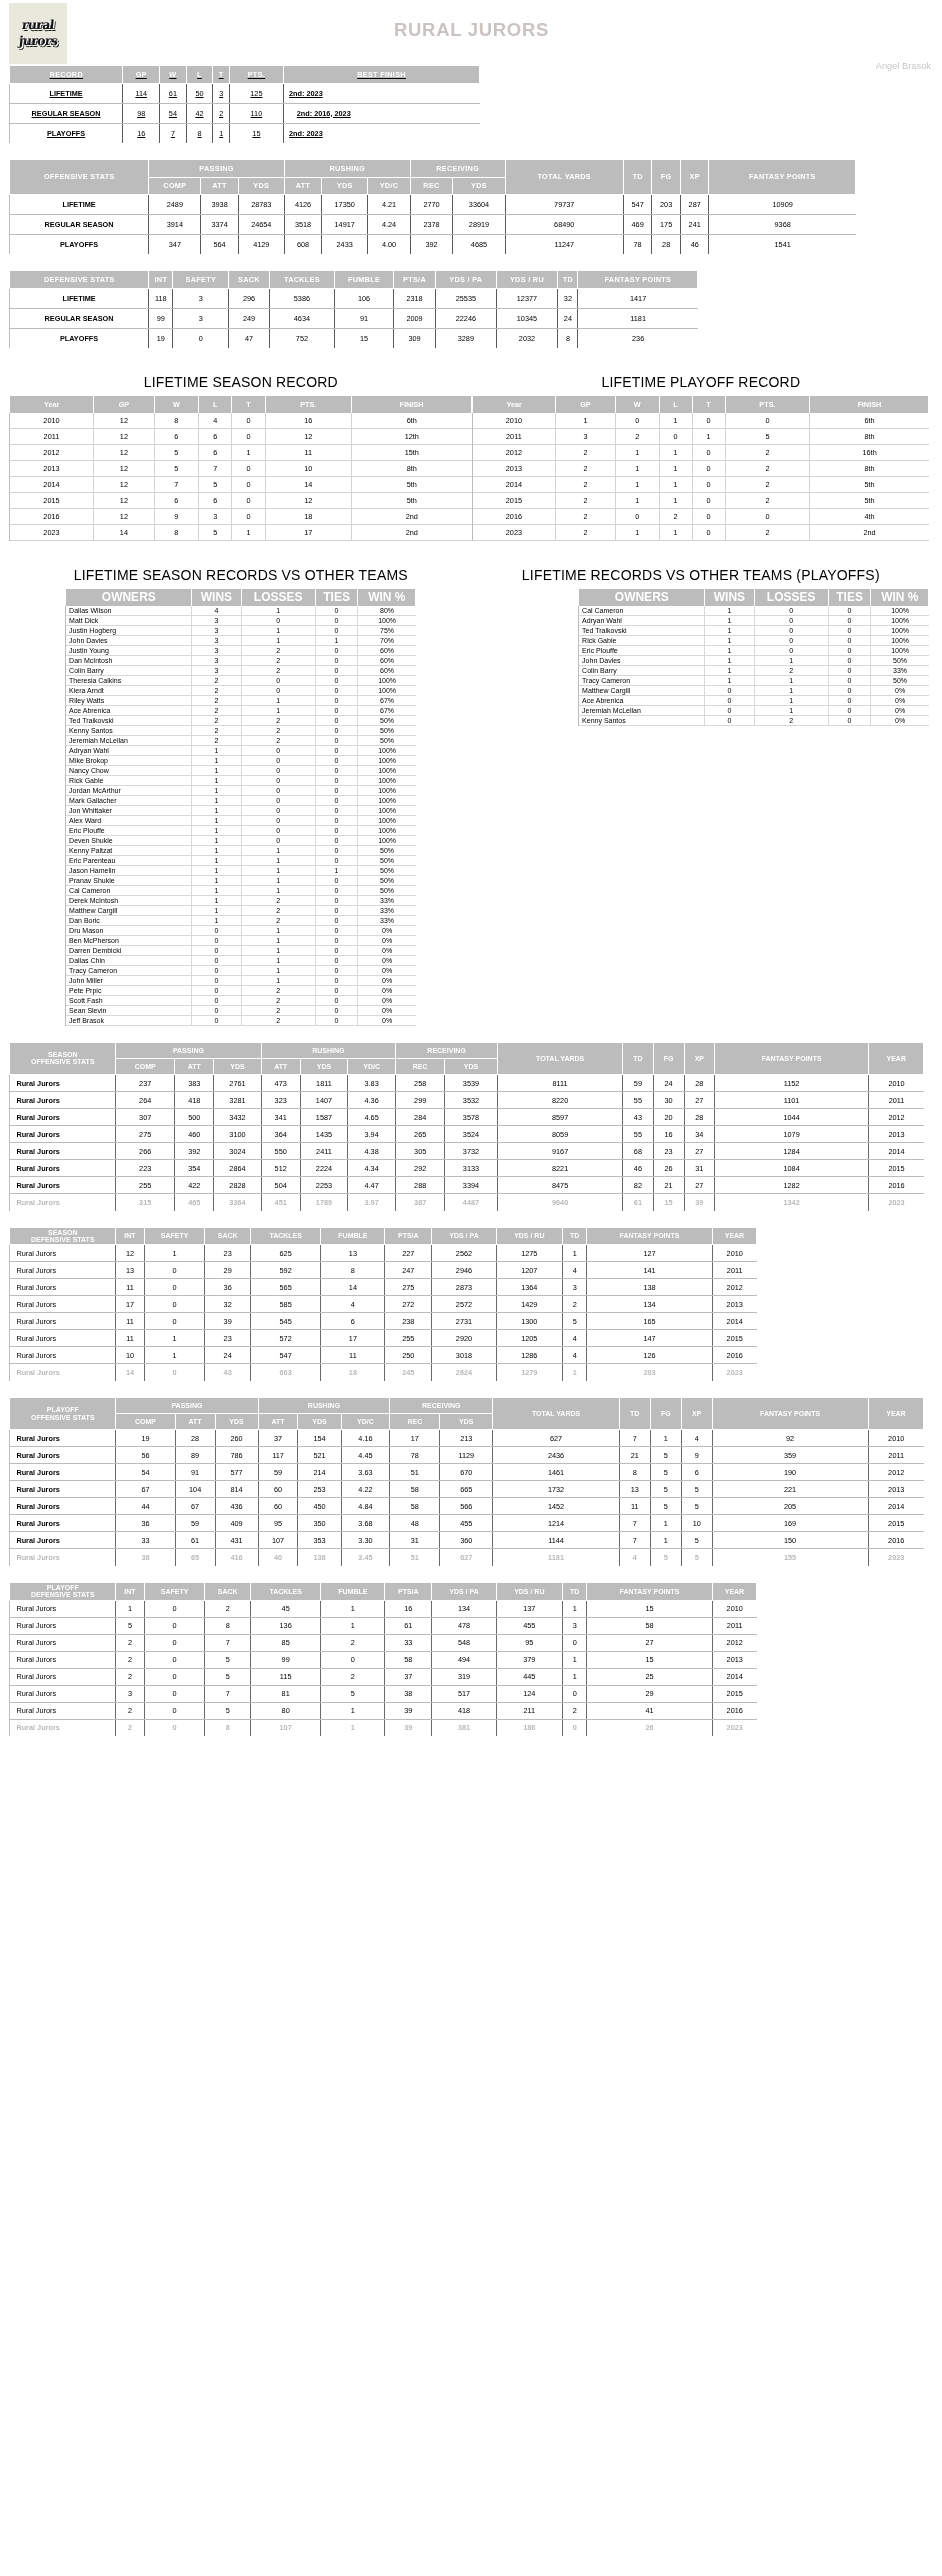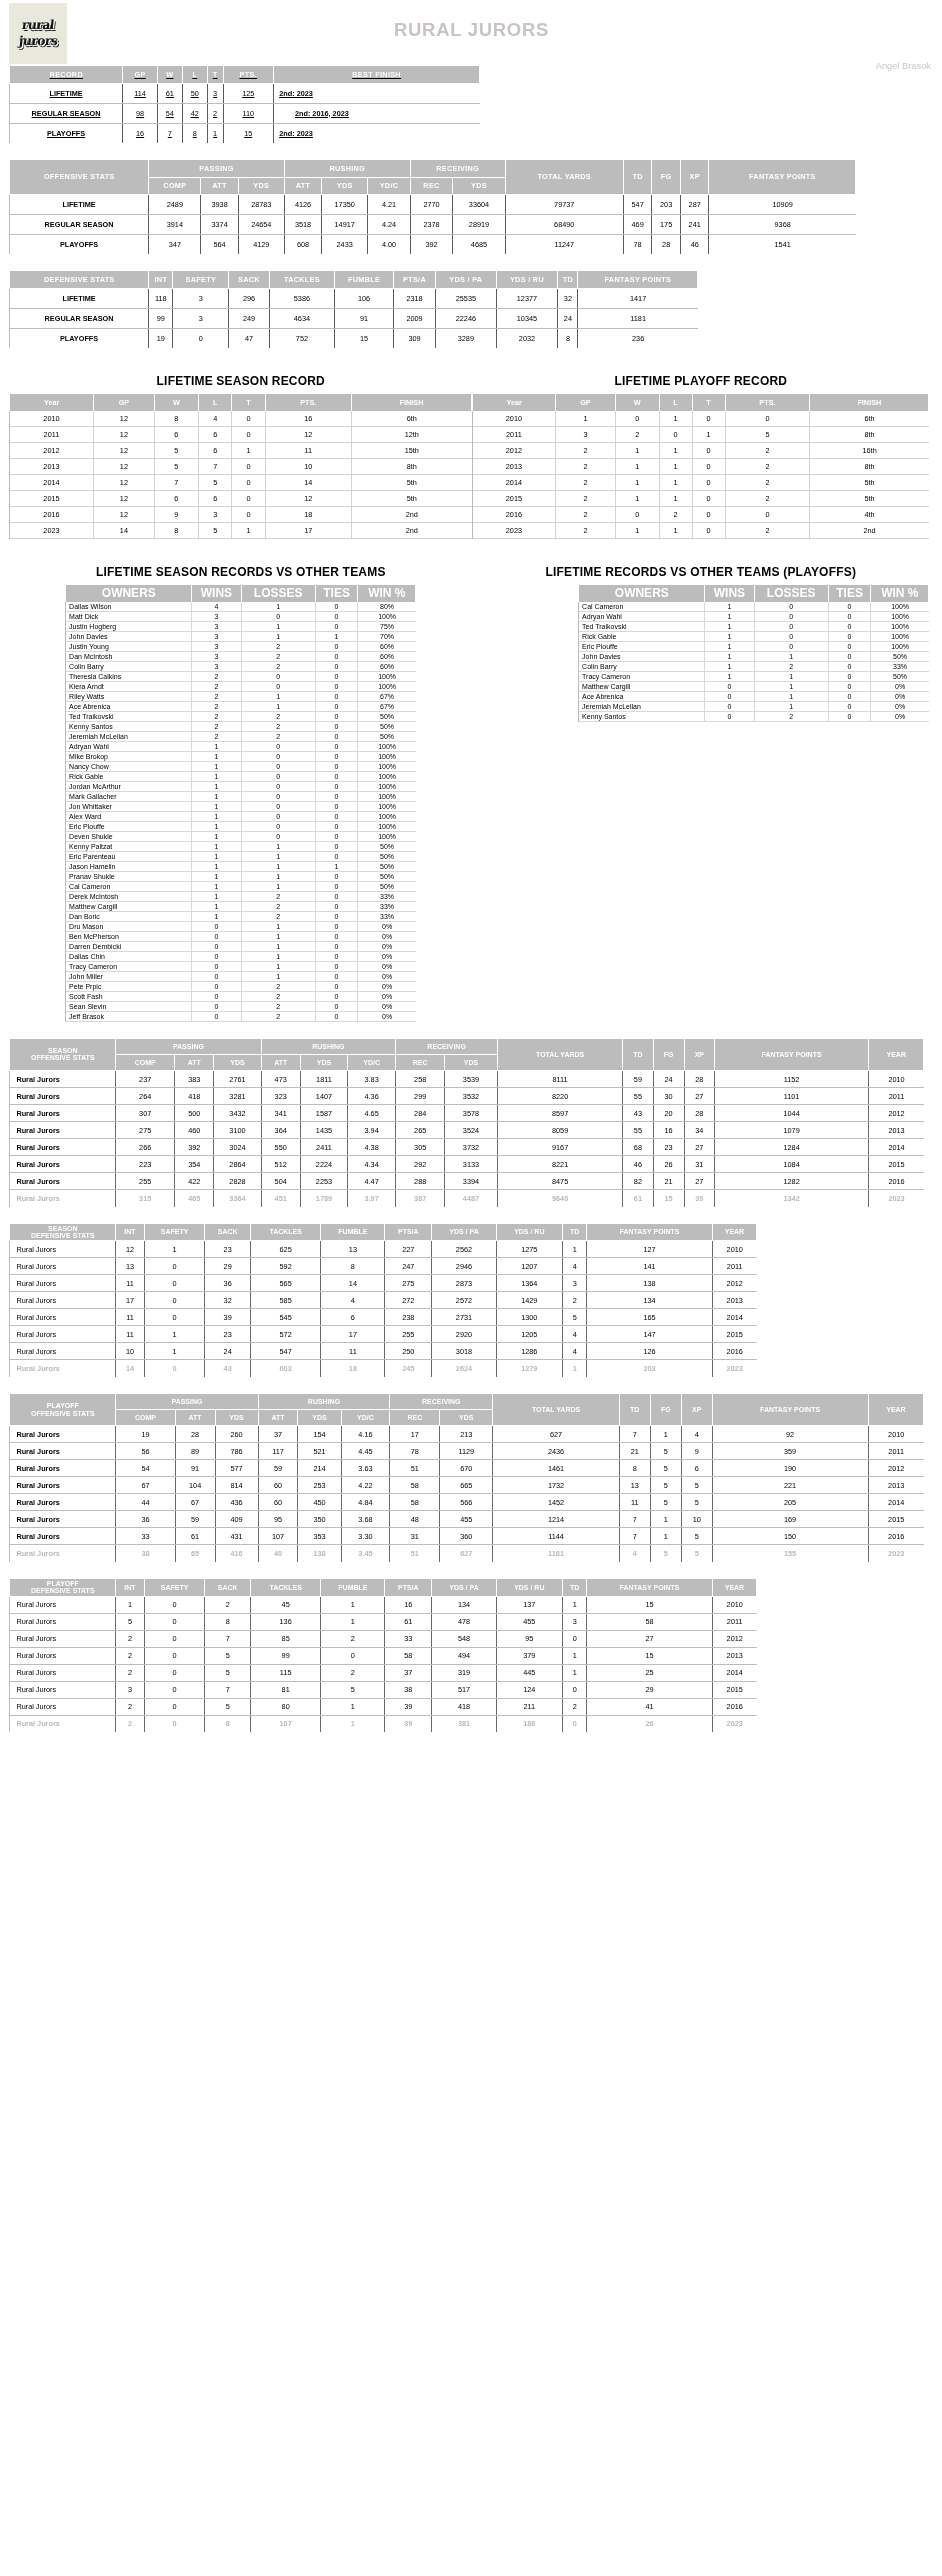--- a/index.html
+++ b/index.html
@@ -68,21 +68,21 @@
     border-bottom: 1.3px solid #bcbcbc;
     height: 20px;
     color: #000;
   }
   table.stat tbody td:first-child { border-left: none; }
   table.stat tbody tr:last-child td { border-bottom: none; }
   td.rowlabel { text-align: left; padding-left: 6.6px; font-weight: bold; font-size: 7.6px; }
 
   
   .sec-title {
-    text-align:center; font-size: 12px; font-weight: bold;
+    text-align:center; font-size: 14px; font-weight: normal;
     color:#000; padding: 9.3px 0 5.3px 0; letter-spacing: 0.2px;
   }
 
   
   .topblock { margin: 0 0 0 9.3px; }
 
   
   table.year { border-collapse: collapse; }
   table.year thead th {
     background: #bcbcbc; color: #fff; font-weight: bold; font-size: 7.3px;
@@ -166,21 +166,21 @@
             <td>125</td>
             <td style="text-align: left; padding-left: 5.3px; font-weight: bold;">2nd:  2023</td>
           </tr>
           <tr>
             <td class="rowlabel">REGULAR SEASON</td>
             <td>98</td>
             <td>54</td>
             <td>42</td>
             <td>2</td>
             <td>110</td>
-            <td style="text-align: left; padding-left: 21px; font-weight: bold;">2nd:  2016, 2023</td>
+            <td style="text-align: left; padding-left: 13px; font-weight: bold;">2nd:  2016, 2023</td>
           </tr>
           <tr>
             <td class="rowlabel">PLAYOFFS</td>
             <td>16</td>
             <td>7</td>
             <td>8</td>
             <td>1</td>
             <td>15</td>
             <td style="text-align: left; padding-left: 5.3px; font-weight: bold;">2nd:  2023</td>
           </tr>

